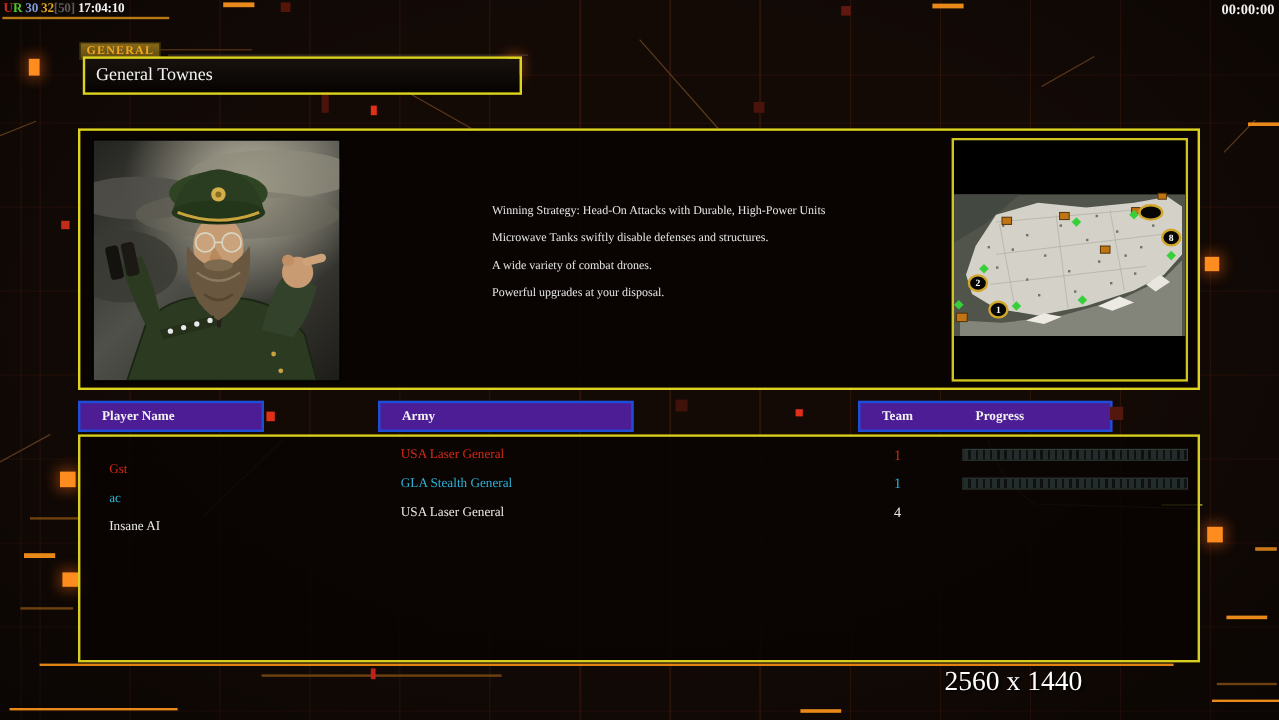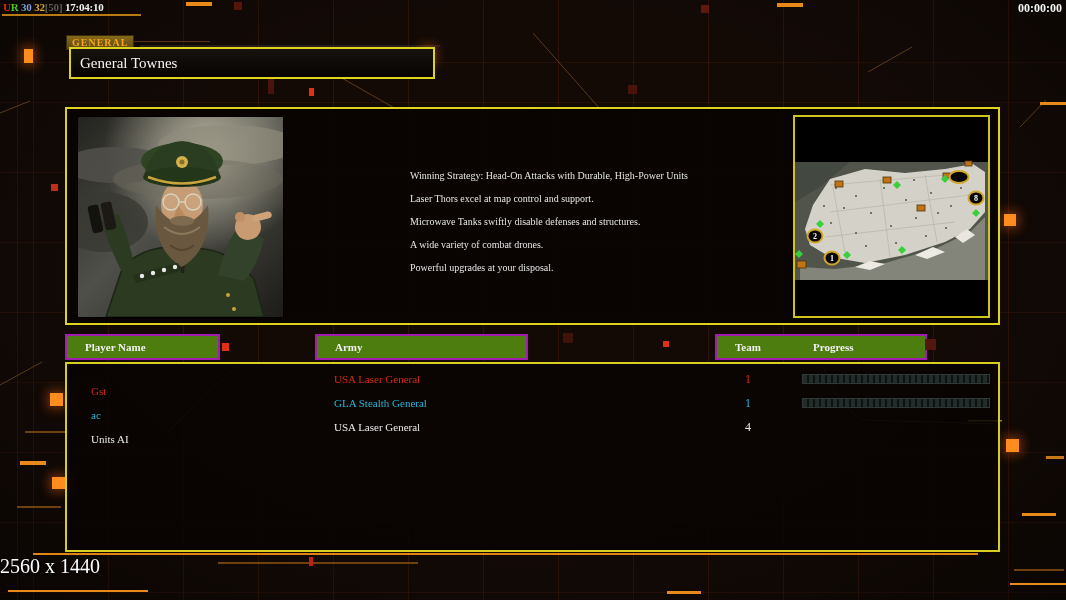--- a/index.html
+++ b/index.html
@@ -34,37 +34,37 @@
   .portrait{left:78px;top:117px;width:205px;height:200px;background:#222;outline:1px solid #000;}
   .strategy{left:389px;top:164px;width:400px;margin-left:21px;}
   .strategy-line{font-size:10px;line-height:23px;color:#e6e6e6;white-space:nowrap;}
   
   .minimap{left:793px;top:115px;width:193px;height:199px;border:2px solid #cfc51e;background:#000;}
   .map-marker{position:absolute;transform:translate(-50%,-50%);width:13px;height:11px;
     border:2px solid #d2a628;border-radius:50%;background:#060606;color:#fff;
     font-size:8px;font-weight:bold;display:flex;align-items:center;justify-content:center;}
   .map-marker.large{width:17px;height:10px;}
   
-  .hdr-box{top:334px;height:22px;border:2px solid #a21caf;background:#4d7c0f;
+  .hdr-box{top:334px;height:22px;border:2px solid #1d4ed8;background:#4c1d95;
     font-size:11px;font-weight:bold;color:#f2f2f2;line-height:22px;}
   .hdr-box span{position:absolute;top:0;}
   
   .player-panel{left:65px;top:362px;width:931px;height:186px;border:2px solid #d8ce20;
     background:rgba(8,4,2,.84);}
   .rows{position:absolute;left:0;top:3px;width:100%;}
   .player-row{position:relative;height:24px;}
   .cell{position:absolute;top:0;line-height:24px;font-size:11px;white-space:nowrap;}
   .cell-name{left:24px;margin-top:12px;}
   .cell-army{left:267px;}
   .cell-team{left:670px;width:22px;text-align:center;font-size:12px;}
   .cell-bar{left:735px;top:7px;width:186px;height:8px;border:1px solid #2e3a36;display:none;
     background:repeating-linear-gradient(90deg,#232c2a 0 4px,#0d1211 4px 6px);}
   
   .footer-line{left:33px;top:553px;width:945px;height:2px;background:#e08414;}
-  .footer-res{left:0;top:555px;width:902px;text-align:left;font-size:20px;color:#fff;
+  .footer-res{left:0;top:555px;width:902px;text-align:right;font-size:23px;color:#fff;
     text-shadow:1px 1px 2px #000;}
   
   .sq{position:absolute;background:#ff8c1e;box-shadow:0 0 11px 3px rgba(255,110,20,.40);z-index:2;}
   .sqr{position:absolute;background:#e23018;z-index:2;}
   .sqd{position:absolute;z-index:1;}
   .dash{position:absolute;background:#e8891a;z-index:2;}
   .dashd{position:absolute;background:#6e4210;z-index:1;}
   svg{display:block;}
   .decor-svg{position:absolute;inset:0;z-index:1;pointer-events:none;}
 </style>
@@ -159,21 +159,20 @@
         <circle cx="86" cy="153" r="2.2"></circle>
           <circle cx="97" cy="150" r="2.2"></circle>
       </g>
       <circle cx="150" cy="178" r="2" fill="#c9a43e"></circle>
         <circle cx="156" cy="192" r="2" fill="#c9a43e"></circle>
     </svg>
   </div>
 
   <div class="abs strategy z">
       <div class="strategy-line">Winning Strategy: Head-On Attacks with Durable, High-Power Units</div>
-      <div class="strategy-line">Laser Thors excel at map control and support.</div>
       <div class="strategy-line">Microwave Tanks swiftly disable defenses and structures.</div>
       <div class="strategy-line">A wide variety of combat drones.</div>
       <div class="strategy-line">Powerful upgrades at your disposal.</div>
     </div>
 
   <div class="abs minimap z">
     <svg width="193" height="199" viewBox="0 0 193 199">
       <rect width="193" height="199" fill="#000"></rect>
       <rect x="0" y="45" width="193" height="118" fill="#50544b"></rect>
       <path d="M0,45 L55,45 L25,70 L0,85 Z" fill="#434841"></path>
@@ -254,21 +253,21 @@
     </div>
 
     <div class="player-row" style="color: rgb(42, 180, 216);">
       <span class="cell cell-name">ac</span>
       <span class="cell cell-army">GLA Stealth General</span>
       <span class="cell cell-team">1</span>
       <span class="cell cell-bar" style="display: block;"></span>
     </div>
 
     <div class="player-row" style="color: rgb(234, 234, 234);">
-      <span class="cell cell-name">Units AI</span>
+      <span class="cell cell-name">Insane AI</span>
       <span class="cell cell-army">USA Laser General</span>
       <span class="cell cell-team">4</span>
 
     </div>
   </div>
   </div>
 
   <div class="abs footer-line z"></div>
   <div class="abs footer-res z">2560 x 1440</div>
 

